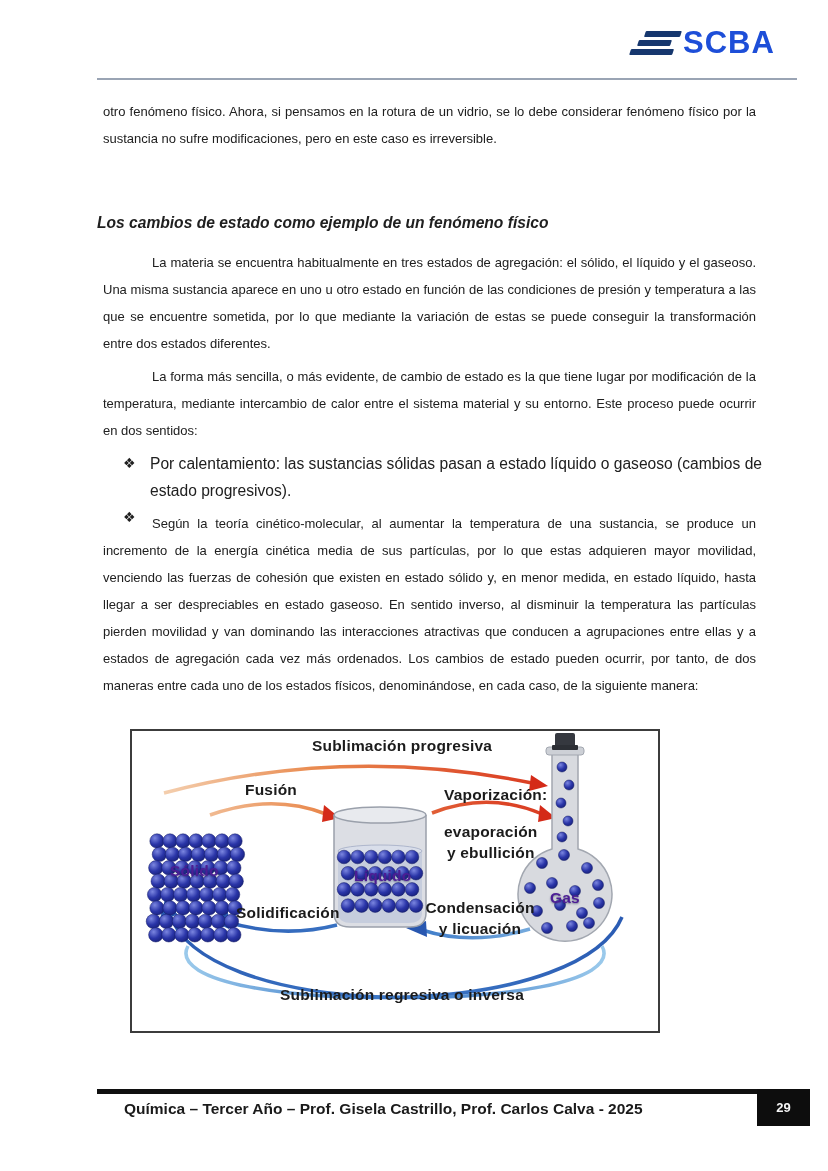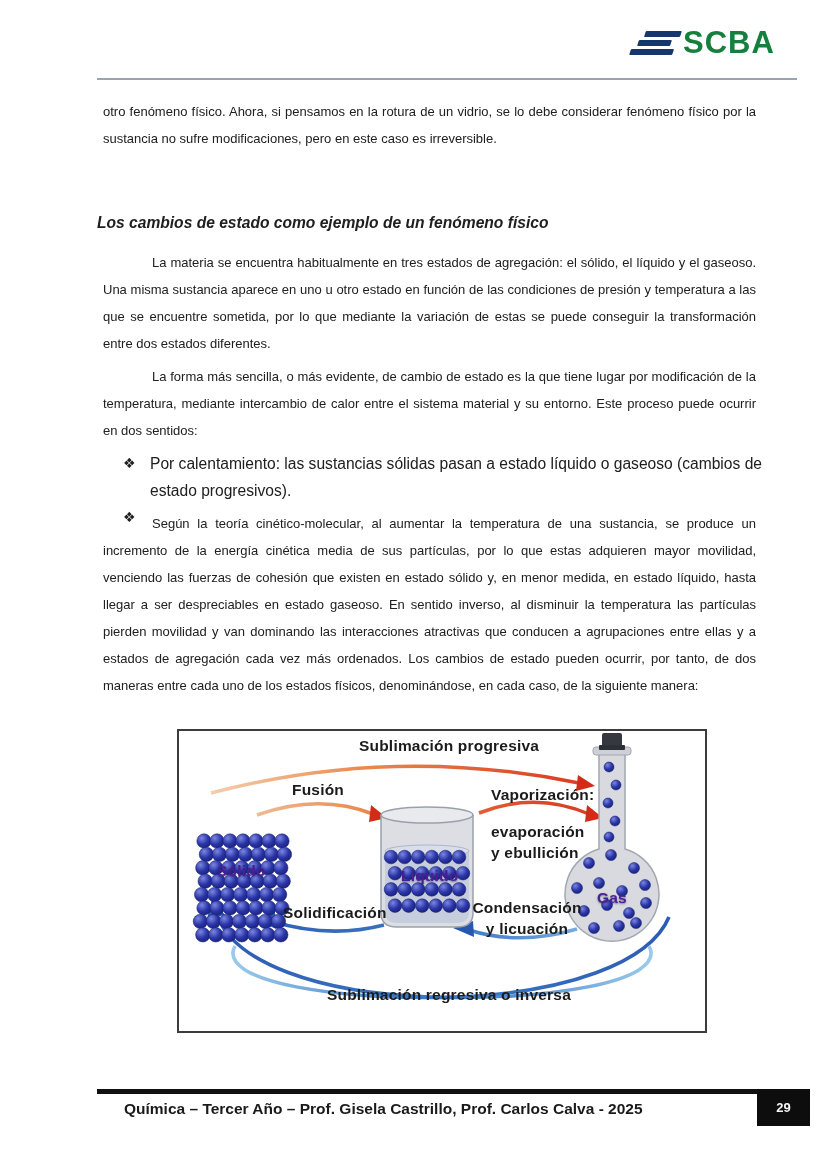--- a/index.html
+++ b/index.html
@@ -7,40 +7,40 @@
     position:relative; width:828px; height:1171px; background:#ffffff;
     font-family:"Liberation Sans","DejaVu Sans",sans-serif; color:#202020; overflow:hidden;
   }
   
   .logo { position:absolute; top:27px; left:633px; display:flex; align-items:center; }
   .logo-bars { display:flex; flex-direction:column; gap:3px; margin-right:5px; transform:skewX(-18deg); }
   .logo-bars i { display:block; height:6px; background:#16376e; border-radius:1px; }
   .logo-bars .b1 { width:36px; margin-left:9px; }
   .logo-bars .b2 { width:33px; margin-left:5px; }
   .logo-bars .b3 { width:43px; margin-left:0; }
-  .logo-text { font-size:31px; font-weight:bold; color:#15803d; letter-spacing:1px; line-height:1; }
+  .logo-text { font-size:31px; font-weight:bold; color:#1d4ed8; letter-spacing:1px; line-height:1; }
   .header-rule { position:absolute; left:97px; top:78px; width:700px; height:2px; background:#9aa4b4; }
 
   
   .content { position:absolute; left:97px; top:92px; width:665px; }
   .para { margin:6px; font-size:13px; line-height:27px; text-align:justify; }
   .indent { text-indent:49px; }
   .heading { margin:57px 0 13px 0; font-size:15.6px; line-height:27px; font-weight:bold; font-style:italic; }
   .bullets { margin:0 0 0 26px; padding:0; list-style:none; }
   .bullets li { position:relative; padding-left:27px; font-size:15.6px; line-height:27px; text-align:justify; }
   .bullets .marker { position:absolute; left:0; top:0; font-size:14px; }
 
   
-  .diagram { position:relative; margin-top:30px; margin-left:80px; width:526px; height:300px;
+  .diagram { position:relative; margin-top:30px; margin-left:33px; width:526px; height:300px;
              border:2px solid #3c3c3c; background:#ffffff; }
   .diagram svg { position:absolute; left:0; top:0; }
   .dl { position:absolute; font-weight:bold; font-size:15.5px; color:#1b1b1b; white-space:nowrap; letter-spacing:0.2px; }
   .dl.white { color:#4c1d95; text-shadow:0 1px 2px rgba(30,35,80,0.55); }
   .dl.center { text-align:center; }
-  .dl .ln { display:block; line-height:21px; }
+  .dl .ln { display:block; line-height:21px;text-align:center; }
 
   
   .footer-bar { position:absolute; left:97px; top:1089px; width:660px; height:5px; background:#101010; }
   .footer-text { position:absolute; left:124px; top:1100px; font-size:15.5px; font-weight:bold; color:#1a1a1a; }
   .page-number { position:absolute; left:757px; top:1089px; width:53px; height:37px; background:#0d0d0d;
                  color:#f5f5f5; font-size:13px; font-weight:bold; display:flex; align-items:center; justify-content:center; }
 </style>
 </head>
 <body>
 

